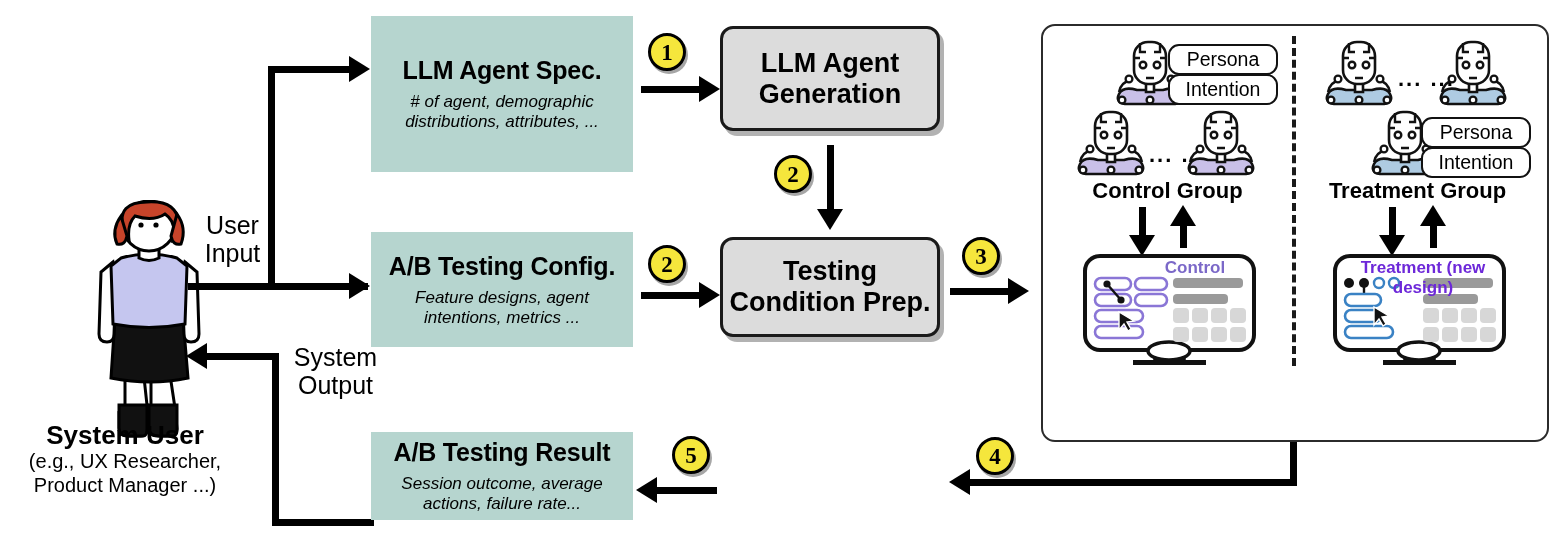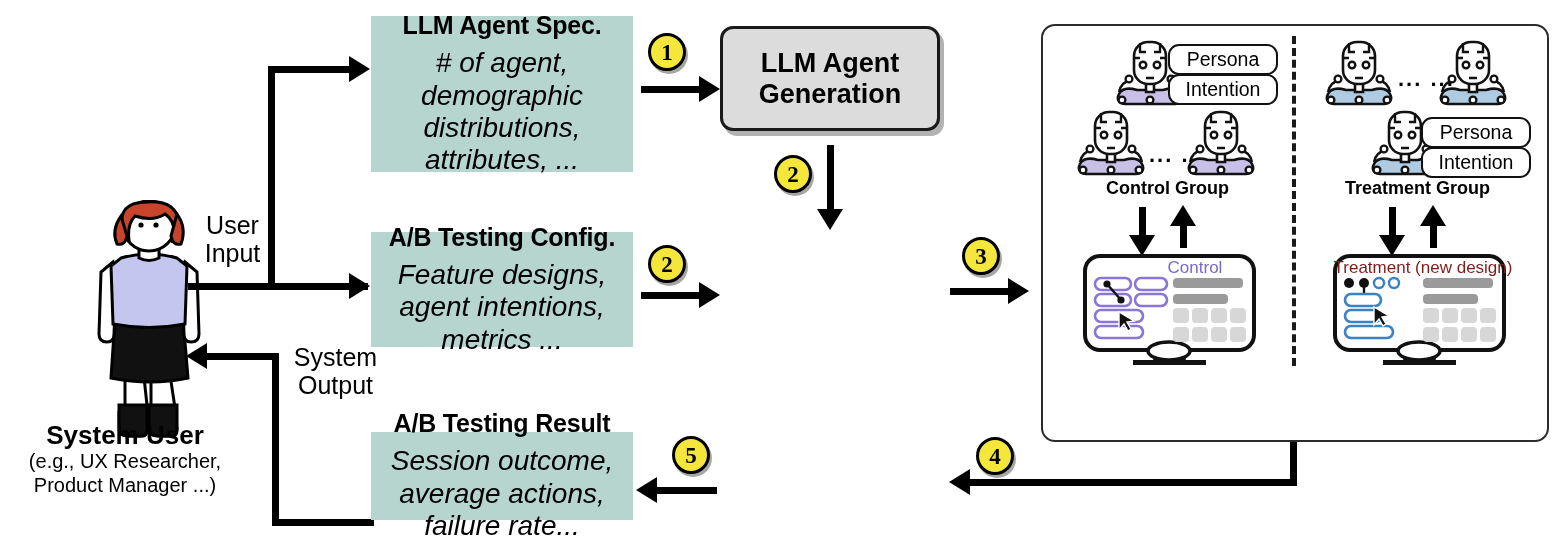--- a/index.html
+++ b/index.html
@@ -6,21 +6,21 @@
   body{width:1560px;height:550px;position:relative;overflow:hidden;
        font-family:"Liberation Sans", sans-serif;color:#000;}
   #stage{position:relative;width:1560px;height:550px;}
   .abs{position:absolute;box-sizing:border-box;}
 
   
   .card{background:#b6d5cf;display:flex;flex-direction:column;
         align-items:center;justify-content:center;text-align:center;
         padding:6px 10px;}
   .card .ttl{font-weight:bold;font-size:25px;letter-spacing:-.2px;line-height:1.12;}
-  .card .sub{font-style:italic;font-size:28px;line-height:1.16;margin-top:8px;}
+  .card .sub{font-style:italic;font-size:17px;line-height:1.16;margin-top:8px;}
 
   
   .proc{background:#dcdcdc;border:3px solid #1a1a1a;border-radius:13px;
         display:flex;align-items:center;justify-content:center;text-align:center;
         font-weight:bold;font-size:27px;line-height:1.14;
         box-shadow:4px 5px 0 rgba(0,0,0,.30);}
 
   
   .badge{width:38px;height:38px;border-radius:50%;background:#f5e63c;
          border:3.5px solid #000;display:flex;align-items:center;
@@ -42,27 +42,27 @@
 
   .lbl{font-size:25px;line-height:1.1;text-align:center;}
 
   
   .uname{font-weight:bold;font-size:26px;text-align:center;}
   .urole{font-size:20px;text-align:center;line-height:1.18;}
 
   
   .envpanel{border:2.5px solid #2b2b2b;border-radius:14px;background:#fff;}
   .divider{border-left:4px dashed #1a1a1a;}
-  .gname{font-weight:bold;font-size:18px;text-align:center;}
+  .gname{font-weight:bold;font-size:22px;text-align:center;}
   .pill{border:2.5px solid #111;border-radius:11px;background:#fff;
         font-size:19.5px;text-align:center;padding:1px 12px;line-height:1.3;}
   .dots{font-size:22px;letter-spacing:2px;font-weight:bold;}
   .envcap{font-style:italic;font-weight:bold;font-size:21px;text-align:center;
           line-height:1.2;}
-  .mon-title{font-weight:normal;font-size:17px;text-align:center;}
+  .mon-title{font-weight:bold;font-size:17px;text-align:center;}
 </style>
 </head>
 <body>
 
 <div id="stage">
 
   <div class="abs" style="left:55px;top:200px;width:170px;height:250px;">
     <svg viewBox="0 0 170 250" width="170" height="250">
 
       <path d="M70 168 L70 208 L64 212 L64 228 Q64 236 74 236 L86 236 Q92 236 92 229 L92 205 L88 168 Z" fill="#fff" stroke="#000" stroke-width="3"></path>
@@ -123,20 +123,22 @@
   </div>
 
   <div class="abs card" style="left:371px;top:432px;width:262px;height:88px;">
     <div class="ttl">A/B Testing Result</div>
     <div class="sub">Session outcome, average actions, failure rate...</div>
   </div>
 
   <div class="abs proc" style="left:720px;top:26px;width:220px;height:105px;white-space:pre-line;">LLM Agent
 Generation</div>
 
+  <div class="abs proc" style="left:720px;top:237px;width:220px;height:100px;white-space:pre-line;">Testing
+Condition Prep.</div>
 
 
   <div class="abs badge" style="left:648px;top:33px;">1</div>
   <div class="abs hline" style="left:641px;top:86px;width:62px;"></div>
   <div class="abs ar-r" style="left:699px;top:76px;"></div>
 
   <div class="abs badge" style="left:774px;top:155px;">2</div>
   <div class="abs vline" style="left:827px;top:145px;height:68px;"></div>
   <div class="abs ar-d" style="left:817px;top:209px;"></div>
 
@@ -334,16 +336,16 @@
       <rect x="96" y="56" width="16" height="15" rx="4" fill="#d7d7d7"></rect>
       <rect x="115" y="56" width="16" height="15" rx="4" fill="#d7d7d7"></rect>
       <rect x="134" y="56" width="16" height="15" rx="4" fill="#d7d7d7"></rect>
       <rect x="153" y="56" width="16" height="15" rx="4" fill="#d7d7d7"></rect>
       <rect x="96" y="75" width="16" height="15" rx="4" fill="#d7d7d7"></rect>
       <rect x="115" y="75" width="16" height="15" rx="4" fill="#d7d7d7"></rect>
       <rect x="134" y="75" width="16" height="15" rx="4" fill="#d7d7d7"></rect>
       <rect x="153" y="75" width="16" height="15" rx="4" fill="#d7d7d7"></rect>
     </svg>
   </div>
-  <div class="abs mon-title" style="left:1333px;top:258px;width:180px;color:#7f1d1d;">Treatment (new design)</div>
+  <div class="abs mon-title" style="left:1333px;top:258px;width:180px;color:#6d28d9;">Treatment (new design)</div>
 
 
 </div>
 
 </body></html>

